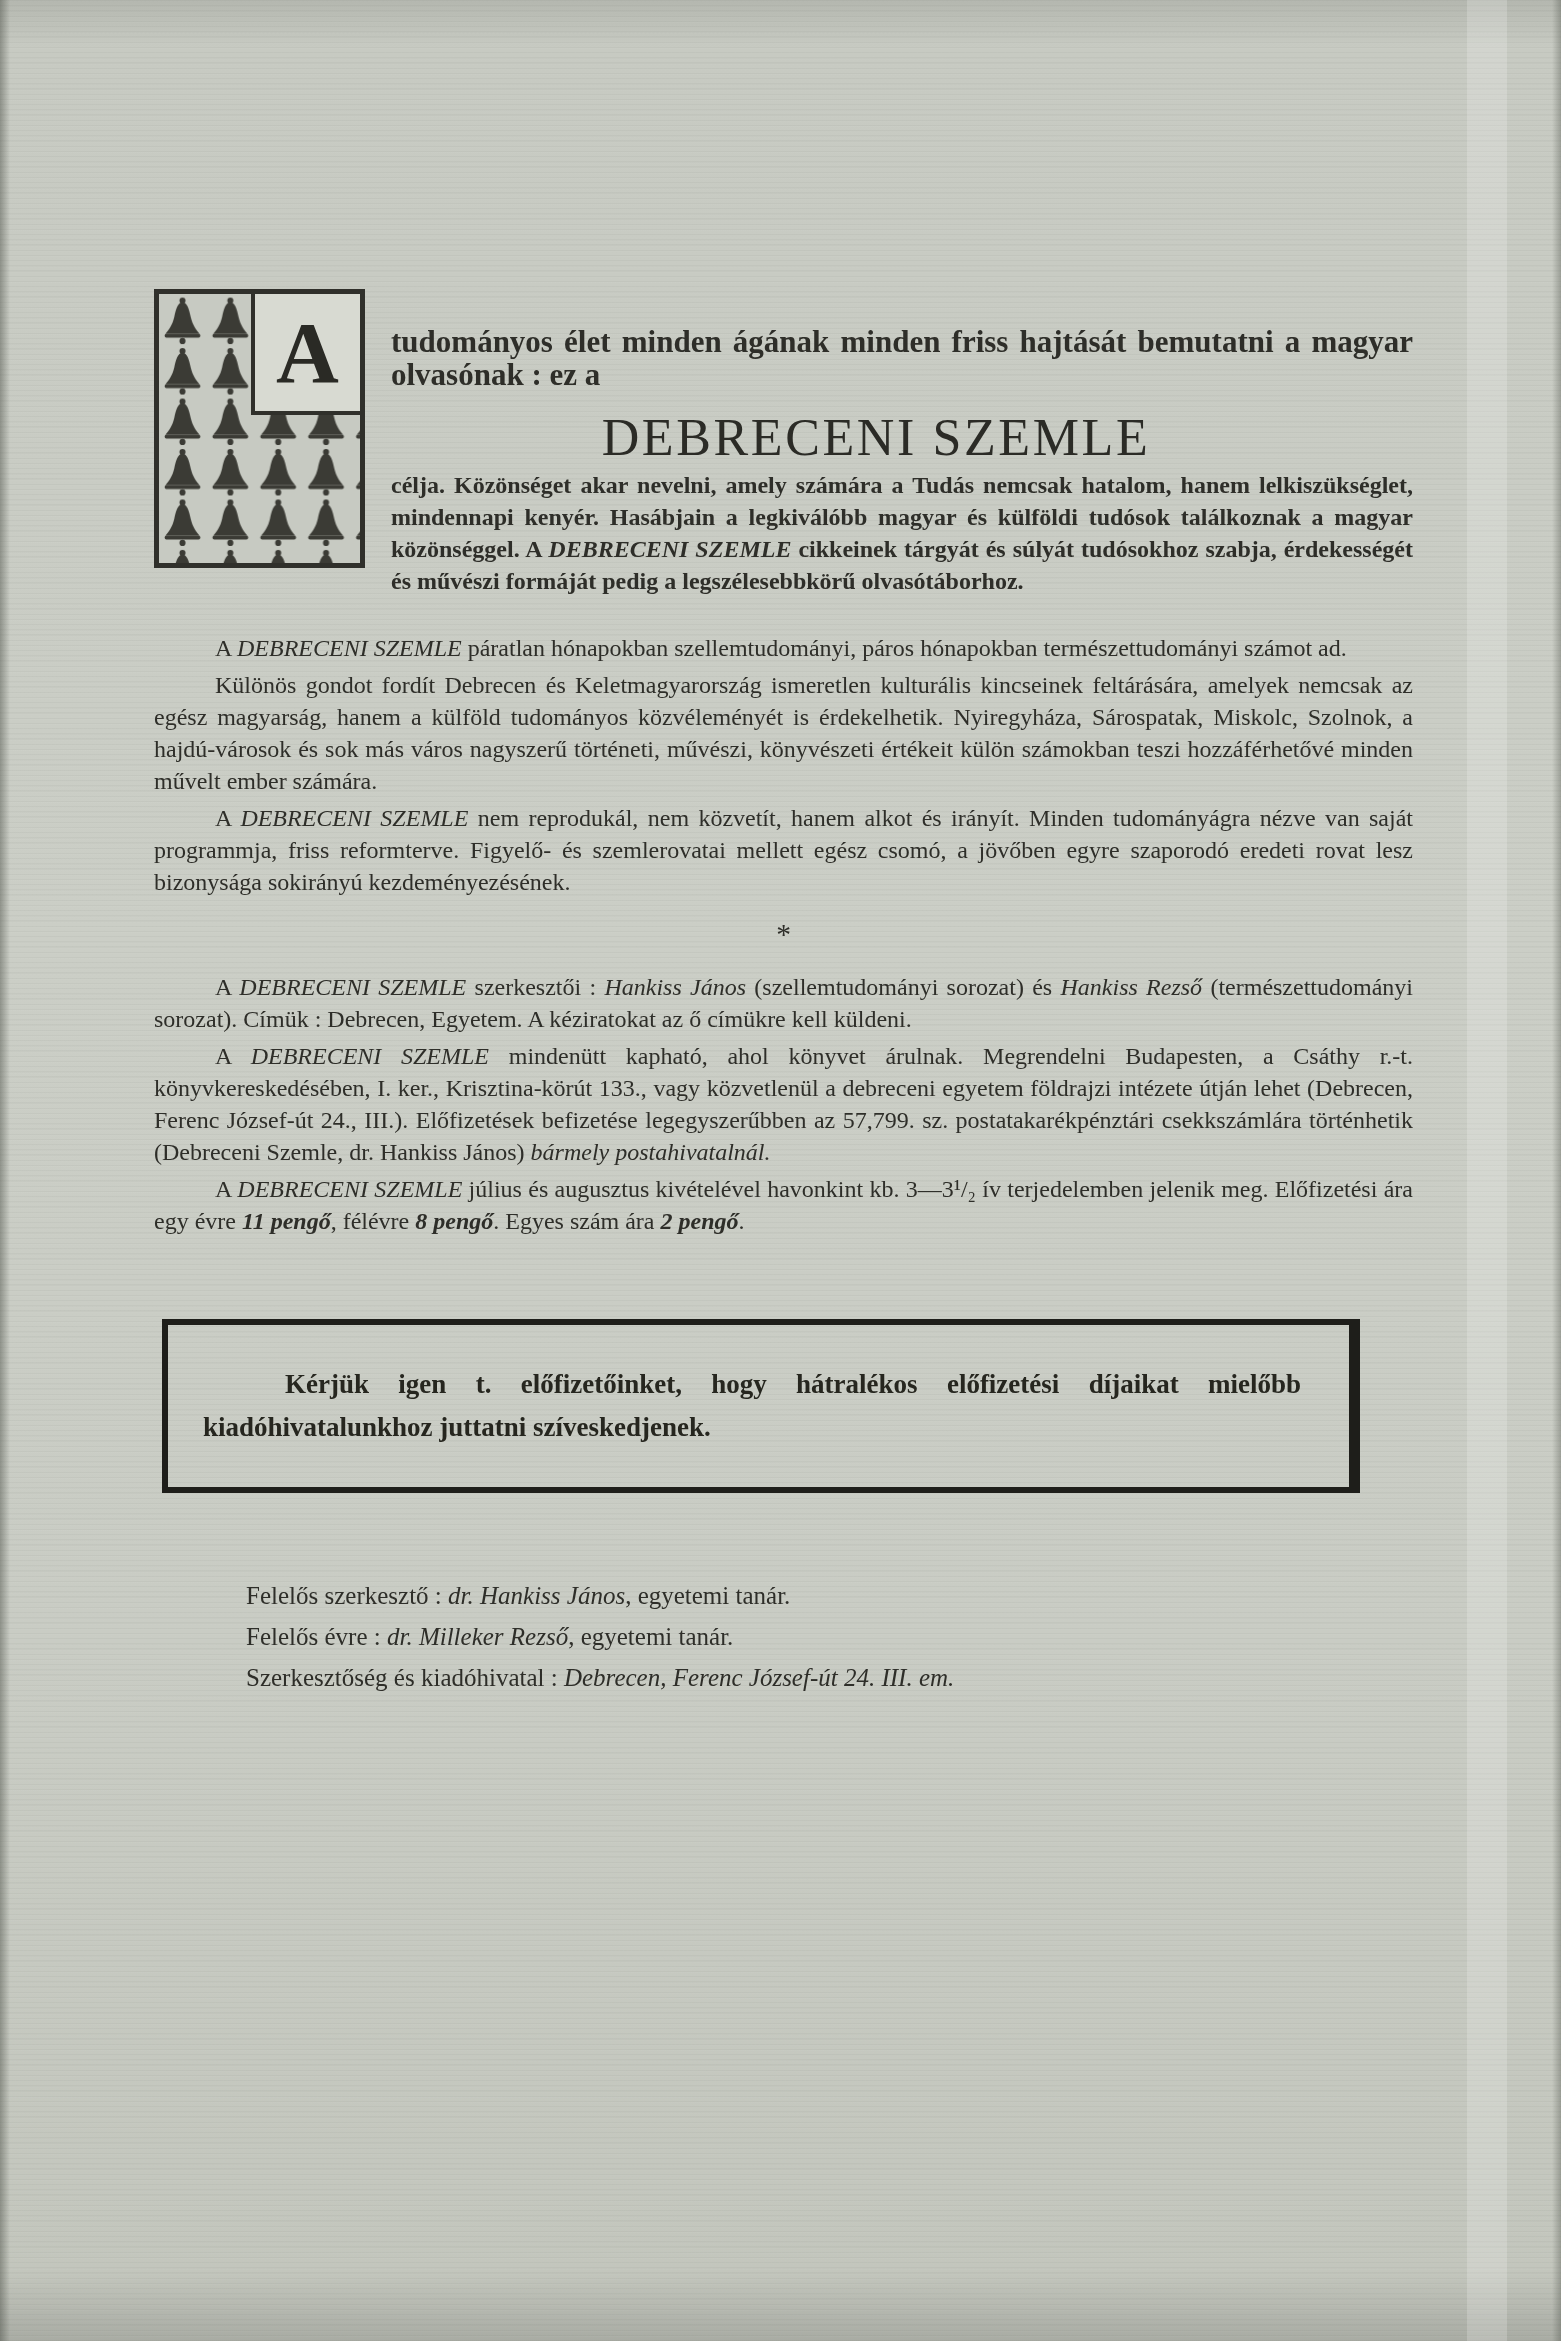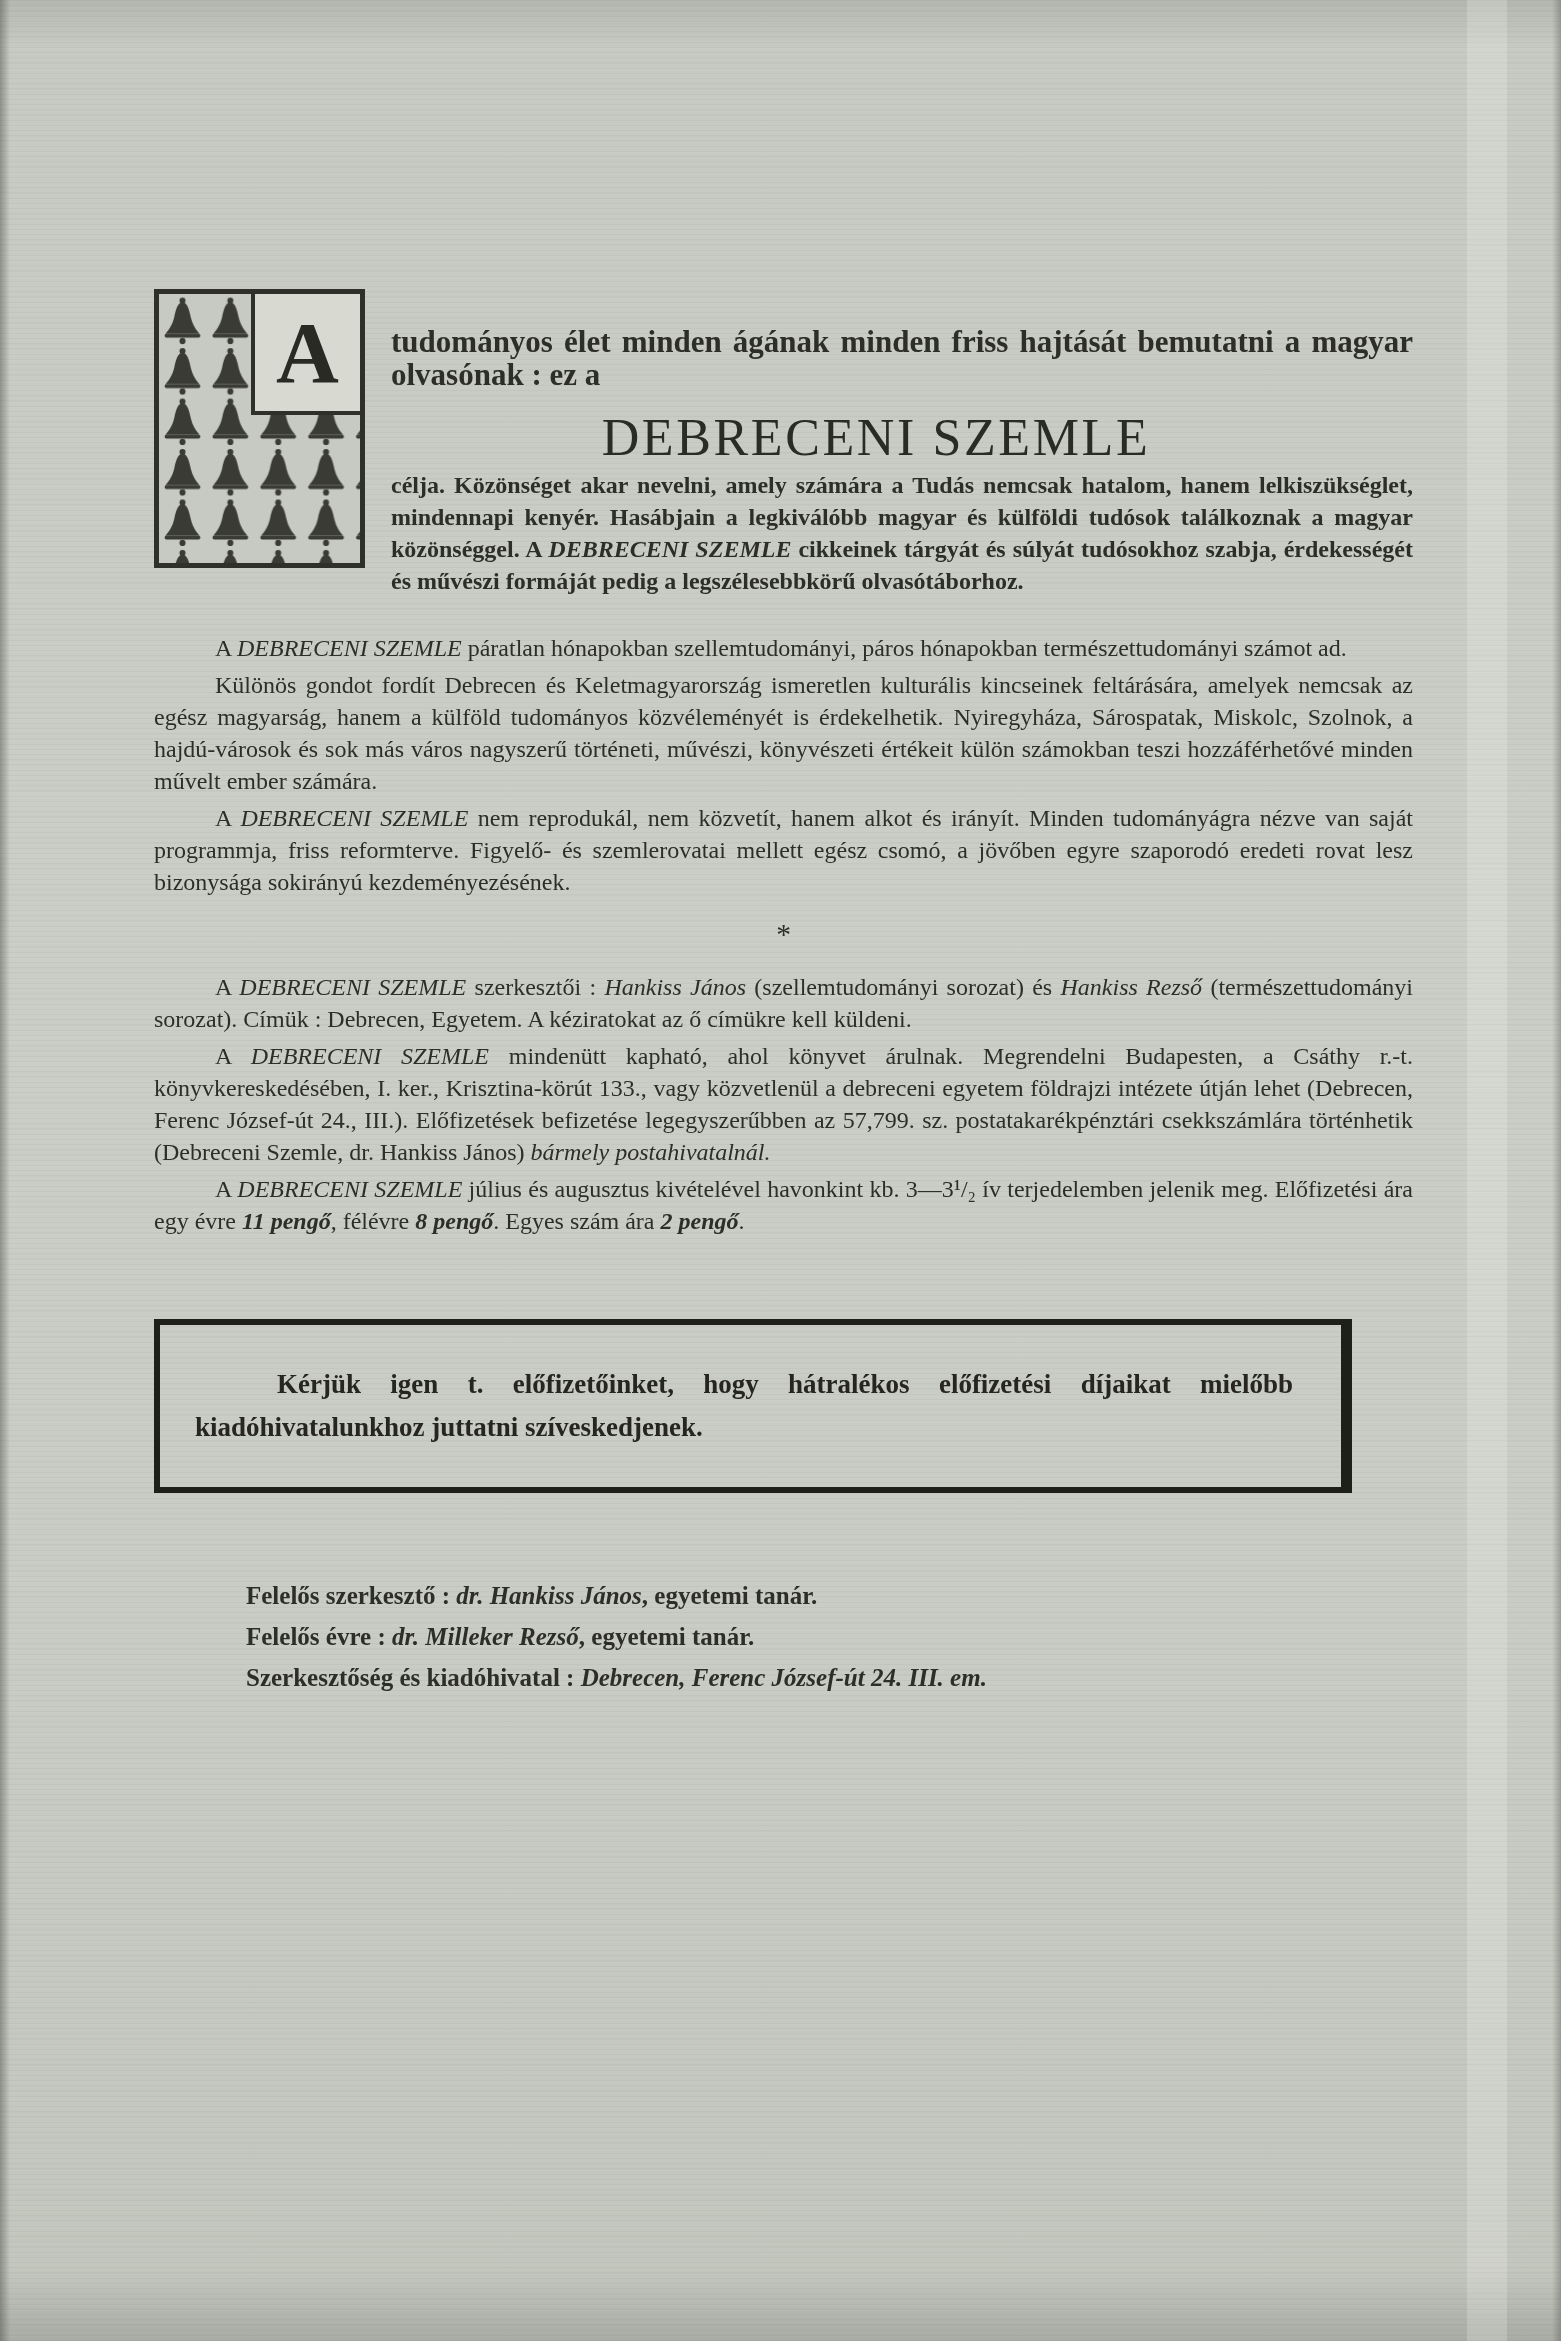--- a/index.html
+++ b/index.html
@@ -108,38 +108,38 @@
     margin-top: 21px;
   }
   .after-sep { margin-top: 21px; }
   .notice-box {
     margin-top: 82px;
     width: calc(100% - 61px);
     box-sizing: border-box;
     border: 6px solid #1e1e1a;
     border-right-width: 11.3px;
     padding: 38px 48px 38px 35px;
+    margin-left: 8px;
   }
   .notice-text {
     font-size: 27px;
     line-height: 43px;
     font-weight: bold;
     text-align: justify;
     text-indent: 82px;
     color: #26261f;
   }
   .footer {
     margin-top: 82px;
     padding-left: 92px;
   }
   .footer-line {
     font-size: 25px;
     line-height: 41px;
     text-align: left;
-    font-weight: bold;
   }
   .it { font-style: italic; }
   .bd { font-weight: bold; }
 </style>
 </head>
 <body>
 
 <div class="page">
   <div class="edge-left"></div>
   <div class="edge-right-band"></div>

